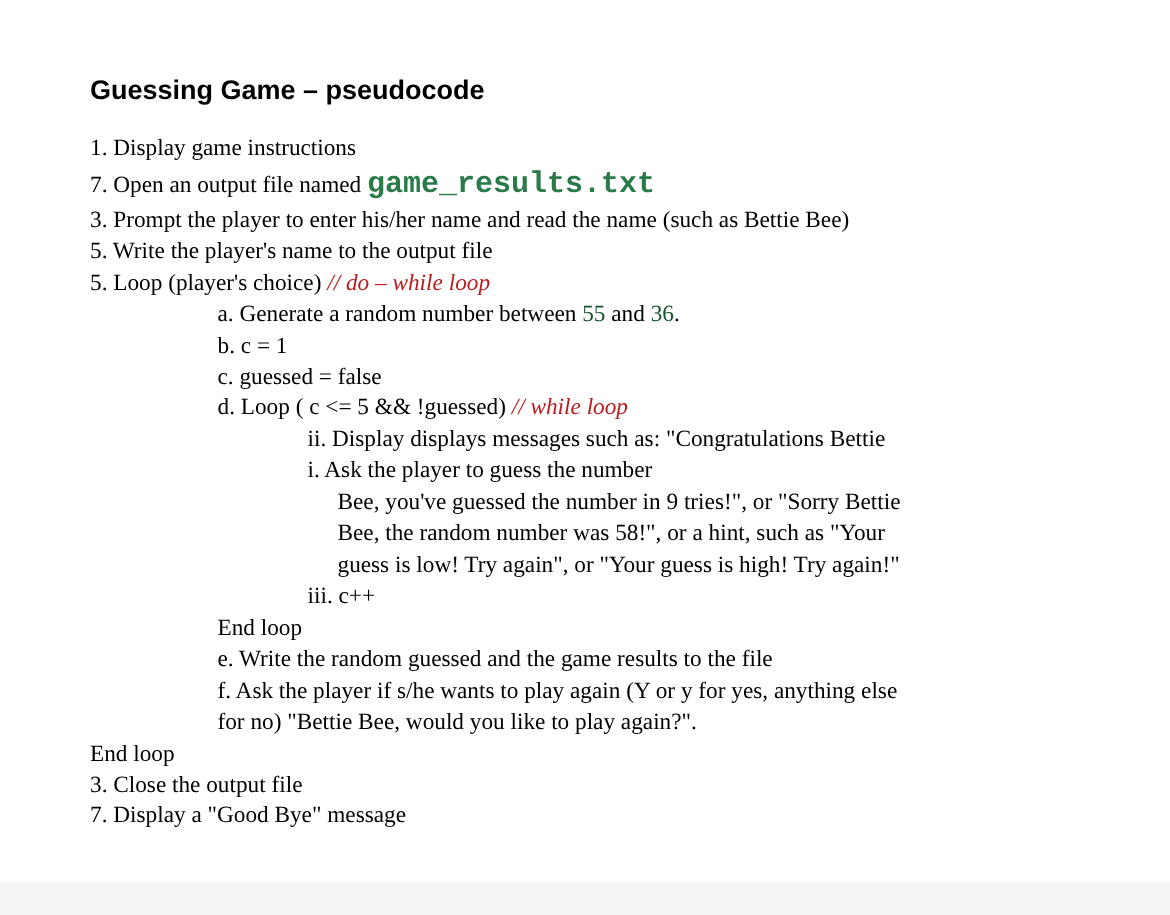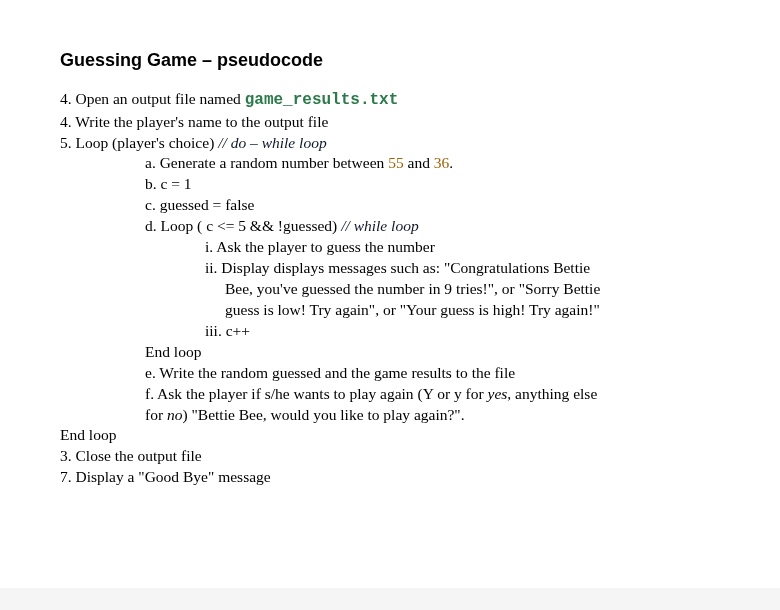--- a/index.html
+++ b/index.html
@@ -25,57 +25,60 @@
     font-size: 18px;
     margin-bottom: 18px;
   }
   .content {
     line-height: 1.35;
     font-size: 15.5px;
   }
   .indent1 { padding-left: 85px; }
   .indent2 { padding-left: 145px; }
   .indent2-wrap { padding-left: 165px; }
-  .red { color: #a16207; }
-  .red-italic { color: #0f172a; font-style: italic; }
+  .red { color: #14532d; }
+  .red-italic { color: #b91c1c; font-style: italic; }
   .mono {
     font-family: "Courier New", Courier, monospace;
     font-weight: bold;
     color: #2a7a4a;
-    font-size: 16px;
+    font-size: 20px;
   }
-  .italic { font-style: italic; }
+  .italic { }
 </style>
 </head>
 <body>
 
 <div class="page">
   <div class="title">Guessing Game – pseudocode</div>
 
   <div class="content">
+    <div>1. Display game instructions</div>
     <div>
-      <span>4. Open an output file named </span><span class="mono">game_results.txt</span>
+      <span>7. Open an output file named </span><span class="mono">game_results.txt</span>
     </div>
-    <div>4. Write the player's name to the output file</div>
+    <div>3. Prompt the player to enter his/her name and read the name (such as Bettie Bee)</div>
+    <div>5. Write the player's name to the output file</div>
     <div>
       <span>5. Loop (player's choice) </span><span class="red-italic">// do – while loop</span>
     </div>
 
     <div class="indent1">
       <span>a. Generate a random number between </span><span class="red">55</span><span> and </span><span class="red">36</span><span>.</span>
     </div>
     <div class="indent1">b. c = 1</div>
     <div class="indent1">c. guessed = false</div>
     <div class="indent1">
       <span>d. Loop ( c &lt;= 5 &amp;&amp; !guessed) </span><span class="red-italic">// while loop</span>
     </div>
 
+    <div class="indent2">ii. Display displays messages such as: "Congratulations Bettie</div>
     <div class="indent2">i. Ask the player to guess the number</div>
-    <div class="indent2">ii. Display displays messages such as: "Congratulations Bettie</div>
     <div class="indent2-wrap">Bee, you've guessed the number in 9 tries!", or "Sorry Bettie</div>
+    <div class="indent2-wrap">Bee, the random number was 58!", or a hint, such as "Your</div>
     <div class="indent2-wrap">guess is low! Try again", or "Your guess is high! Try again!"</div>
     <div class="indent2">iii. c++</div>
 
     <div class="indent1">End loop</div>
     <div class="indent1">e. Write the random guessed and the game results to the file</div>
     <div class="indent1">
       <span>f. Ask the player if s/he wants to play again (Y or y for </span><span class="italic">yes</span><span>, anything else</span>
     </div>
     <div class="indent1">
       <span>for </span><span class="italic">no</span><span>) "Bettie Bee, would you like to play again?".</span>

